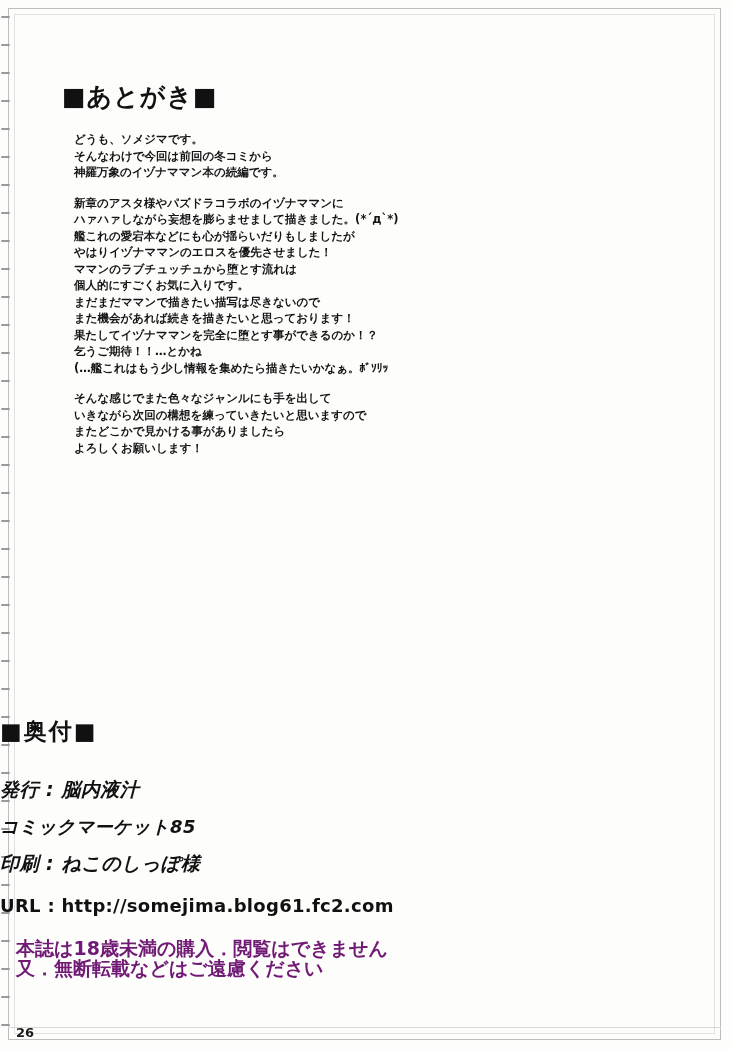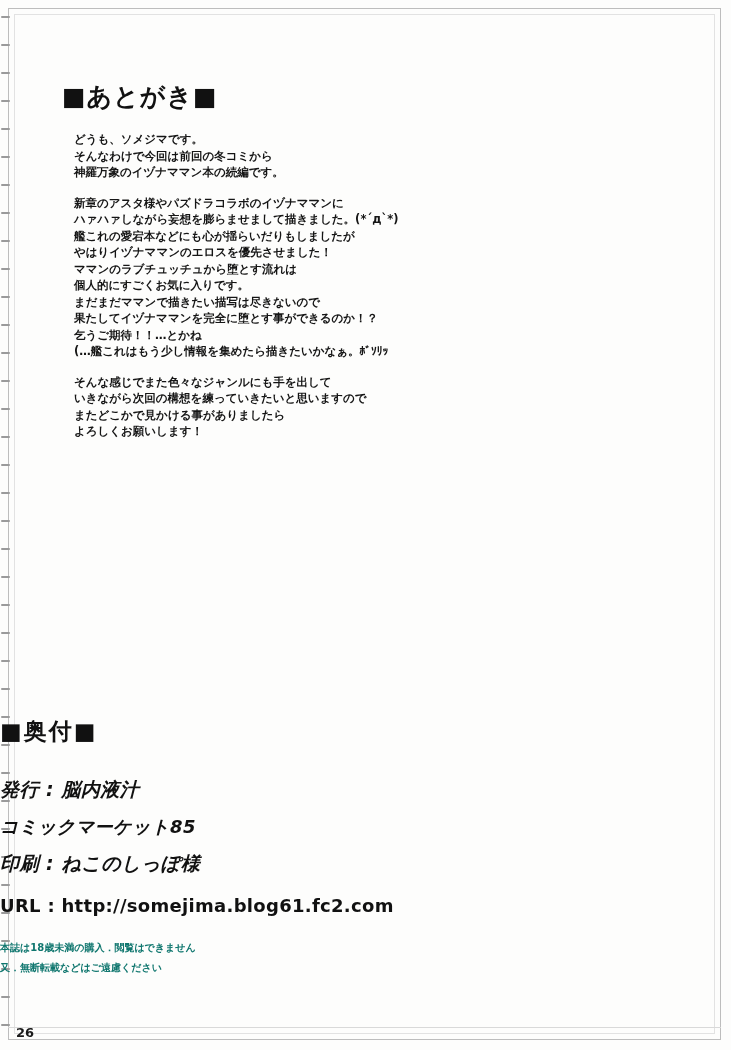--- a/index.html
+++ b/index.html
@@ -114,24 +114,25 @@
     font-size: 18px;
   }
   .colophon-url {
     font-size: 18px;
     font-weight: bold;
     color: #111111;
     margin: 18px 0 22px 0;
     letter-spacing: 0.3px;
   }
   .notice {
-    font-size: 10px;
-    font-weight: bold;
-    color: #0f766e;
+    font-size: 19px;
+    font-weight: bold;
+    color: #701a75;
     line-height: 20px;
+    padding-left: 16px;
   }
   .notice div {
     margin: 0;
   }
 
   
   .page-number {
     position: absolute;
     left: 16px;
     bottom: 10px;
@@ -206,20 +207,21 @@
         <span class="line">神羅万象のイヅナママン本の続編です。</span>
       </p>
       <p>
         <span class="line">新章のアスタ様やパズドラコラボのイヅナママンに</span>
         <span class="line">ハァハァしながら妄想を膨らませまして描きました。(*´д`*)</span>
         <span class="line">艦これの愛宕本などにも心が揺らいだりもしましたが</span>
         <span class="line">やはりイヅナママンのエロスを優先させました！</span>
         <span class="line">ママンのラブチュッチュから堕とす流れは</span>
         <span class="line">個人的にすごくお気に入りです。</span>
         <span class="line">まだまだママンで描きたい描写は尽きないので</span>
+        <span class="line">また機会があれば続きを描きたいと思っております！</span>
         <span class="line">果たしてイヅナママンを完全に堕とす事ができるのか！？</span>
         <span class="line">乞うご期待！！…とかね</span>
         <span class="line">(…艦これはもう少し情報を集めたら描きたいかなぁ。ﾎﾞｿﾘｯ</span>
       </p>
       <p>
         <span class="line">そんな感じでまた色々なジャンルにも手を出して</span>
         <span class="line">いきながら次回の構想を練っていきたいと思いますので</span>
         <span class="line">またどこかで見かける事がありましたら</span>
         <span class="line">よろしくお願いします！</span>
       </p>

